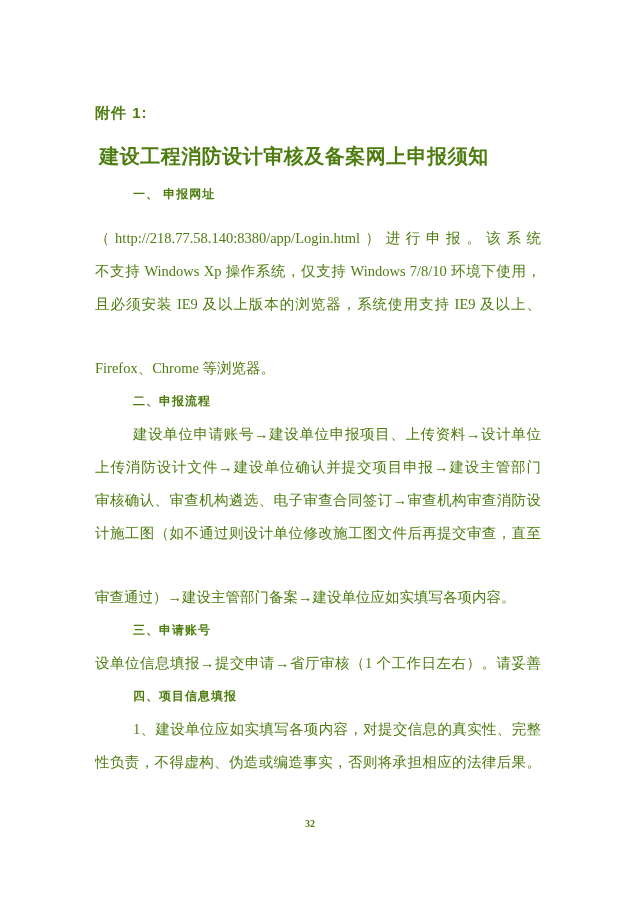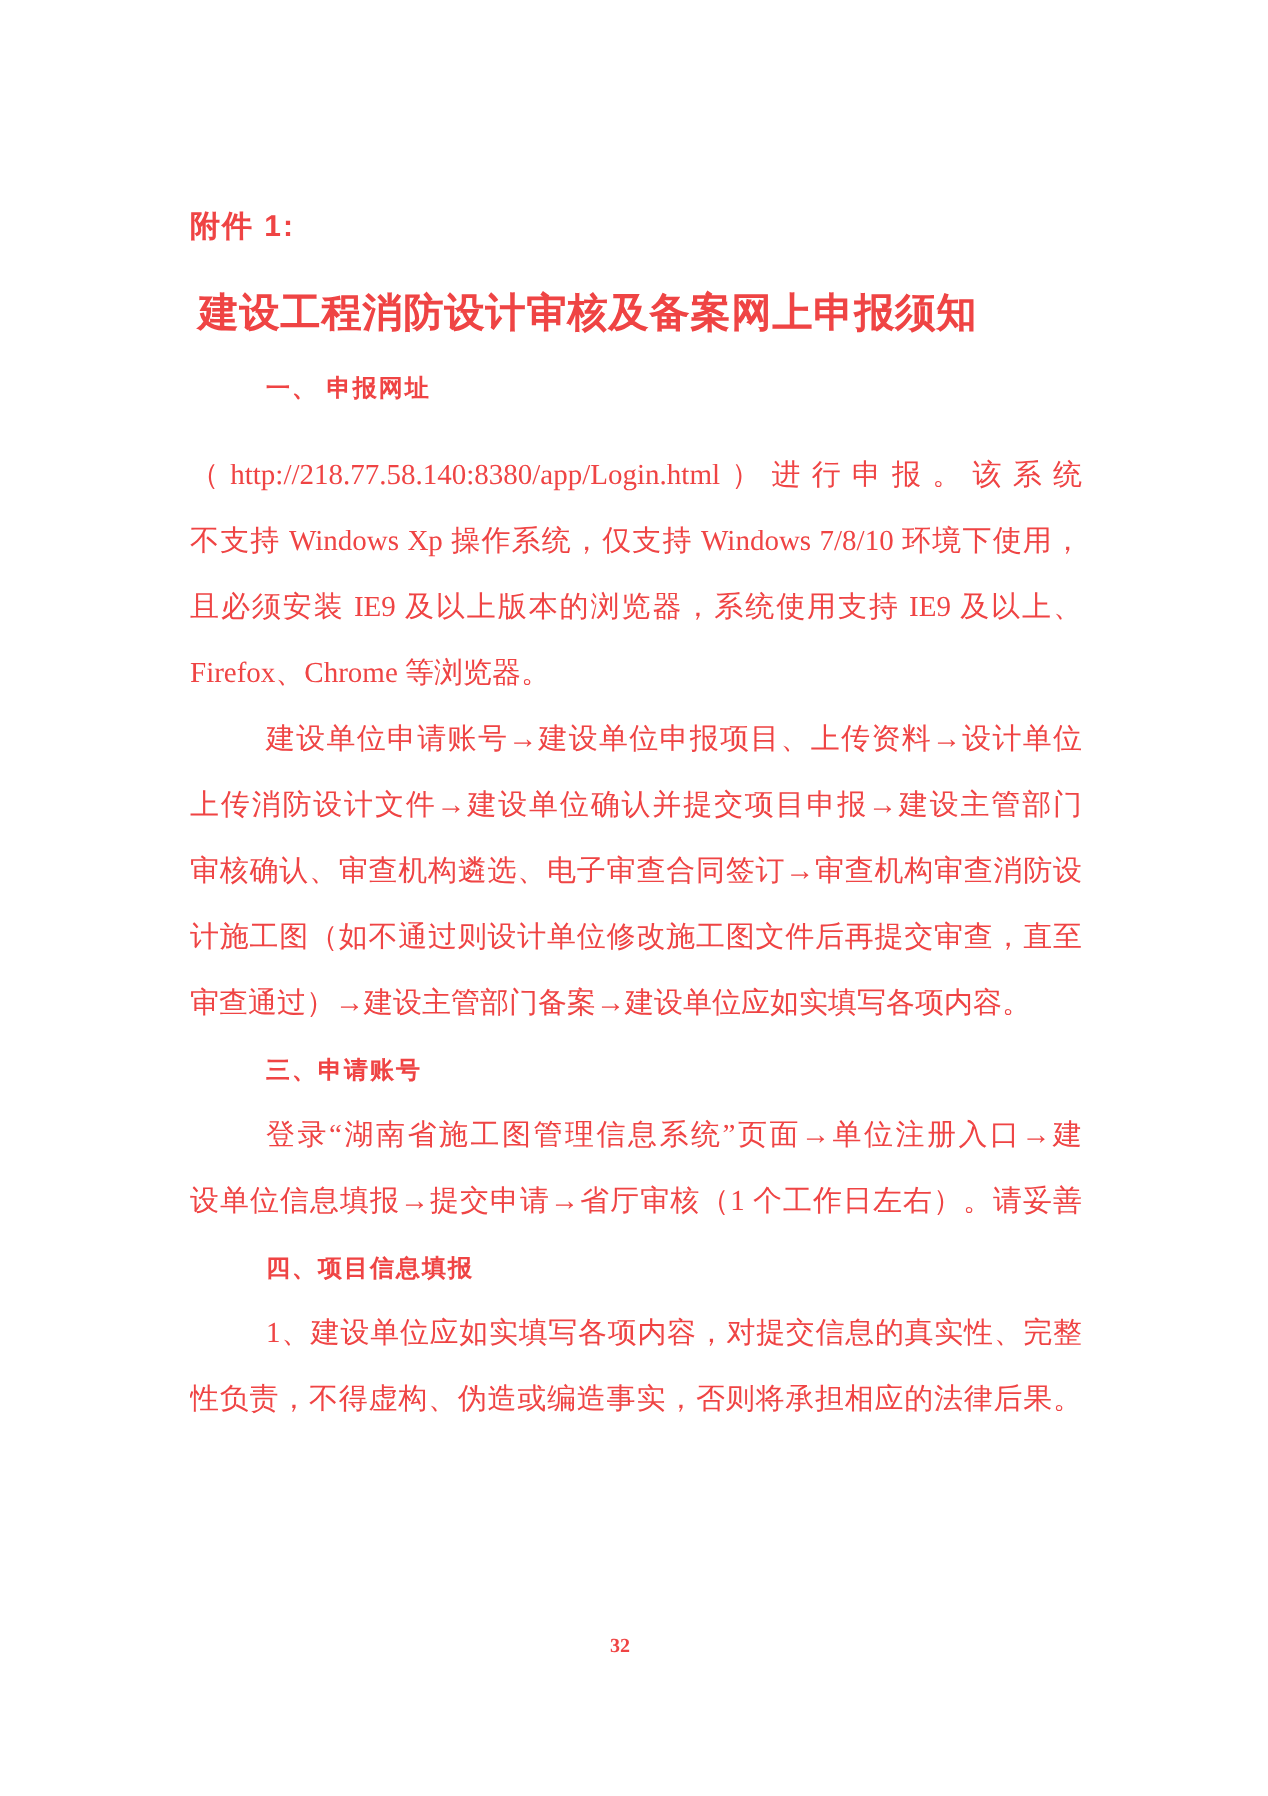--- a/index.html
+++ b/index.html
@@ -2,21 +2,21 @@
 <html><head>
 <meta charset="utf-8">
 <style>
   * { margin: 0; padding: 0; box-sizing: border-box; }
   html, body { background: #ffffff; }
   .page {
     position: relative;
     width: 604px;
     height: 898px;
     background: #ffffff;
-    color: #ef4444;
+    color: #4d7c0f;
     font-family: "Liberation Serif", "DejaVu Serif", serif;
     overflow: hidden;
   }
   .attach {
     position: absolute;
     left: 95px;
     top: 104px;
     font-size: 15px;
     font-weight: bold;
     font-family: "Liberation Sans", "DejaVu Sans", sans-serif;
@@ -50,21 +50,21 @@
   }
   .h.gap-after { margin-bottom: 11px; }
   .ln {
     height: 33px;
     line-height: 33px;
     font-size: 14.5px;
     white-space: normal;
     overflow: hidden;
   }
   .ln.j { text-align: justify; text-align-last: justify; }
-  .ln.l { text-align: left; text-align-last: left; }
+  .ln.l { text-align: left; text-align-last: left; margin-top: 31px; }
   .ln.ind { text-indent: 38px; }
   .pagenum {
     position: absolute;
     left: 0;
     right: 0;
     top: 818px;
     text-align: center;
     font-size: 10px;
     font-weight: 600;
     font-family: "Liberation Serif", "DejaVu Serif", serif;
@@ -81,28 +81,28 @@
   <div class="title">建设工程消防设计审核及备案网上申报须知</div>
 
   <div class="body">
 
     <div class="h gap-after">一、 申报网址</div>
     <div class="ln j">（http://218.77.58.140:8380/app/Login.html）进行申报。该系统</div>
     <div class="ln j">不支持 Windows Xp 操作系统，仅支持 Windows 7/8/10 环境下使用，</div>
     <div class="ln j">且必须安装 IE9 及以上版本的浏览器，系统使用支持 IE9 及以上、</div>
     <div class="ln l">Firefox、Chrome 等浏览器。</div>
 
+    <div class="h">二、申报流程</div>
     <div class="ln j ind">建设单位申请账号→建设单位申报项目、上传资料→设计单位</div>
     <div class="ln j">上传消防设计文件→建设单位确认并提交项目申报→建设主管部门</div>
     <div class="ln j">审核确认、审查机构遴选、电子审查合同签订→审查机构审查消防设</div>
     <div class="ln j">计施工图（如不通过则设计单位修改施工图文件后再提交审查，直至</div>
     <div class="ln l">审查通过）→建设主管部门备案→建设单位应如实填写各项内容。</div>
 
     <div class="h">三、申请账号</div>
-    <div class="ln j ind">登录“湖南省施工图管理信息系统”页面→单位注册入口→建</div>
     <div class="ln j">设单位信息填报→提交申请→省厅审核（1 个工作日左右）。请妥善</div>
 
     <div class="h">四、项目信息填报</div>
     <div class="ln j ind">1、建设单位应如实填写各项内容，对提交信息的真实性、完整</div>
     <div class="ln j">性负责，不得虚构、伪造或编造事实，否则将承担相应的法律后果。</div>
 
   </div>
 
   <div class="pagenum">32</div>
 

